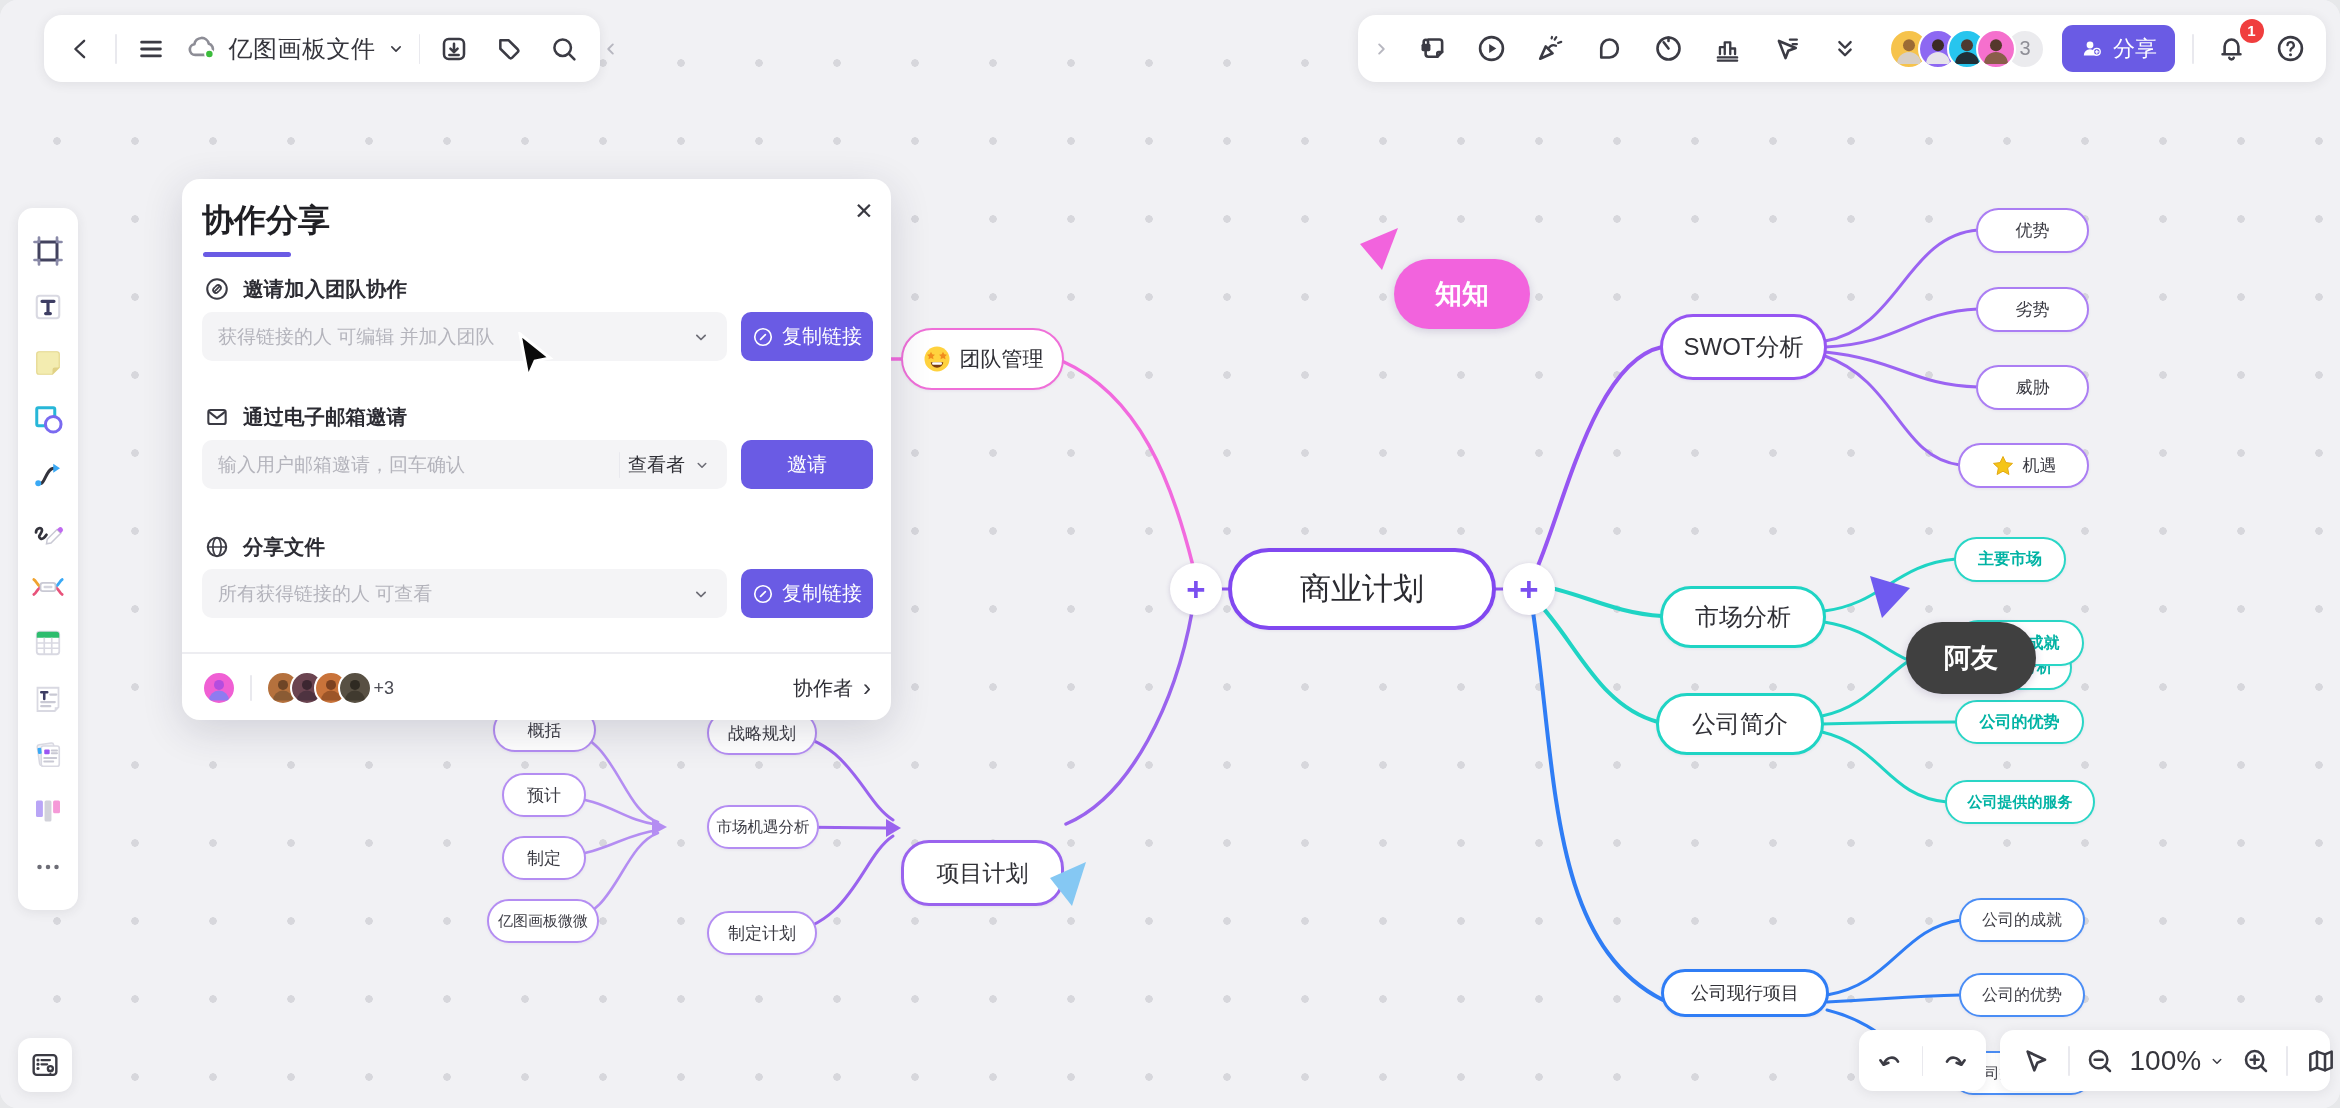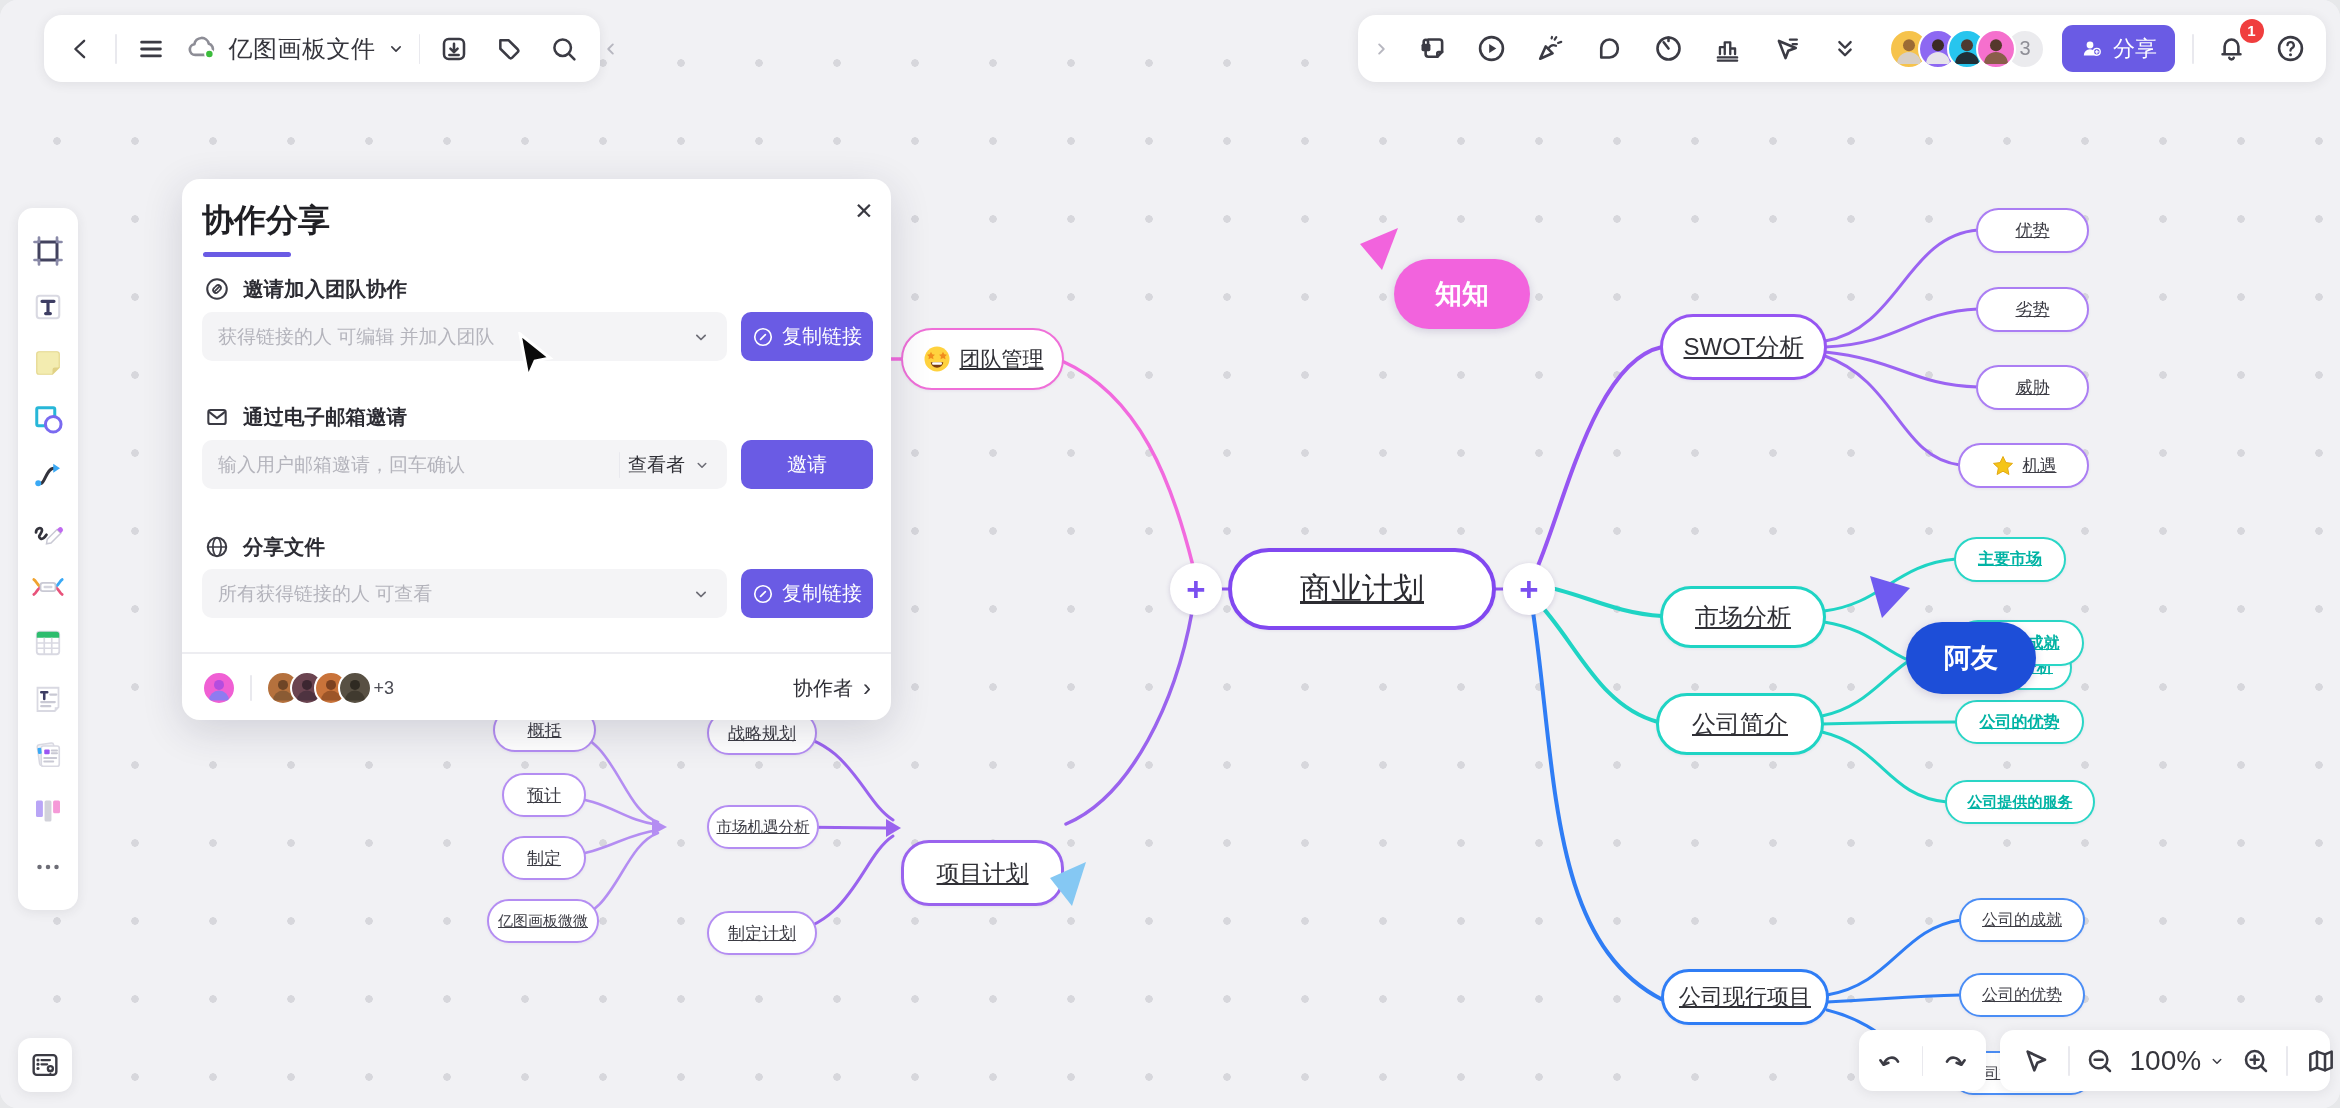--- a/index.html
+++ b/index.html
@@ -50,21 +50,21 @@
 
   
   .corner-btn { display:flex; align-items:center; justify-content:center; }
   #minimap-btn { left:18px; top:1038px; width:54px; height:54px; border-radius:13px; }
   #undo-grp { left:1859px; top:1030px; width:127px; height:61px; border-radius:14px; display:flex; align-items:center; justify-content:space-evenly; }
   #zoom-grp { left:2000px; top:1030px; width:330px; height:61px; border-radius:14px; display:flex; align-items:center; gap:12px; padding:0 14px; }
   #zoom-level { font-size:28px; color:#35353c; }
 
   
   .mm { position:absolute; background:#fff; display:flex; align-items:center; justify-content:center; gap:8px;
-        color:#303036; box-shadow:0 1px 3px rgba(90,70,140,.08); white-space:nowrap;text-decoration:underline; }
+        color:#303036; box-shadow:0 1px 3px rgba(90,70,140,.08); white-space:nowrap; }
   .n-center { border:4px solid #8148f0; border-radius:42px; font-size:31px; color:#2b2b31; }
   .n-big { font-size:24px; }
   .n-sm { font-size:17px; color:#3c3c44; }
   .b-pu   { border:3px solid #9655f2; border-radius:33px; }
   .b-pu-m { border:3px solid #9a63ee; border-radius:28px; }
   .b-pu-s { border:2.5px solid #ab7ef3; border-radius:23px; }
   .b-pu-xs{ border:2.5px solid #b48df2; border-radius:23px;margin-left:32px; }
   .b-te   { border:3px solid #1fd4c4; border-radius:32px; }
   .b-te-s { border:2.5px solid #2ad6c6; border-radius:23px; }
   .b-bl   { border:3.5px solid #2f7df5; border-radius:33px; }
@@ -239,21 +239,21 @@
   <div class="mm b-te-s t-teal" style="left:1955px;top:620px;width:129px;height:46px">
     <span>公司的成就</span>
   </div>
   <div class="mm b-te-s t-teal" style="left:1955px;top:700px;width:129px;height:44px">
     <span>公司的优势</span>
   </div>
   <div class="mm b-te-s t-teal" style="left:1945px;top:780px;width:150px;height:44px;font-size:15px">
     <span>公司提供的服务</span>
   </div>
 
-  <div class="mm b-bl" style="left:1661px;top:969px;width:168px;height:56px;font-size:22px">
+  <div class="mm b-bl" style="left:1661px;top:969px;width:168px;height:48px;font-size:18px">
     <span>公司现行项目</span>
   </div>
   <div class="mm b-bl-s n-sm" style="left:1959px;top:898px;width:126px;height:44px;font-size:16px">
     <span>公司的成就</span>
   </div>
   <div class="mm b-bl-s n-sm" style="left:1959px;top:973px;width:126px;height:44px;font-size:16px">
     <span>公司的优势</span>
   </div>
   <div class="mm b-bl-s n-sm" style="left:1951px;top:1051px;width:142px;height:44px;font-size:15px">
     <span>公司提供的服务</span>
@@ -262,21 +262,21 @@
   <svg style="position:absolute;left:1358px;top:228px" width="48" height="44">
     <polygon points="40,0 2,16 24,42" fill="#f263dd"></polygon>
   </svg>
   <div class="cursor-label" style="left:1394px;top:259px;width:136px;height:70px;background:#f263dd">
     <span>知知</span>
   </div>
 
   <svg style="position:absolute;left:1866px;top:572px" width="48" height="48">
     <polygon points="4,4 44,16 16,46" fill="#6f5bf0"></polygon>
   </svg>
-  <div class="cursor-label" style="left:1906px;top:622px;width:130px;height:72px;background:#1d4ed8">
+  <div class="cursor-label" style="left:1906px;top:622px;width:130px;height:72px;background:#404040">
     <span>阿友</span>
   </div>
 
   <svg style="position:absolute;left:1042px;top:860px" width="48" height="48">
     <polygon points="44,2 8,18 30,46" fill="#85c8f3"></polygon>
   </svg>
 
   <div class="panel" id="modal">
     <div class="abs" id="modal-title">协作分享</div>
     <div class="abs" id="modal-underline"></div>

